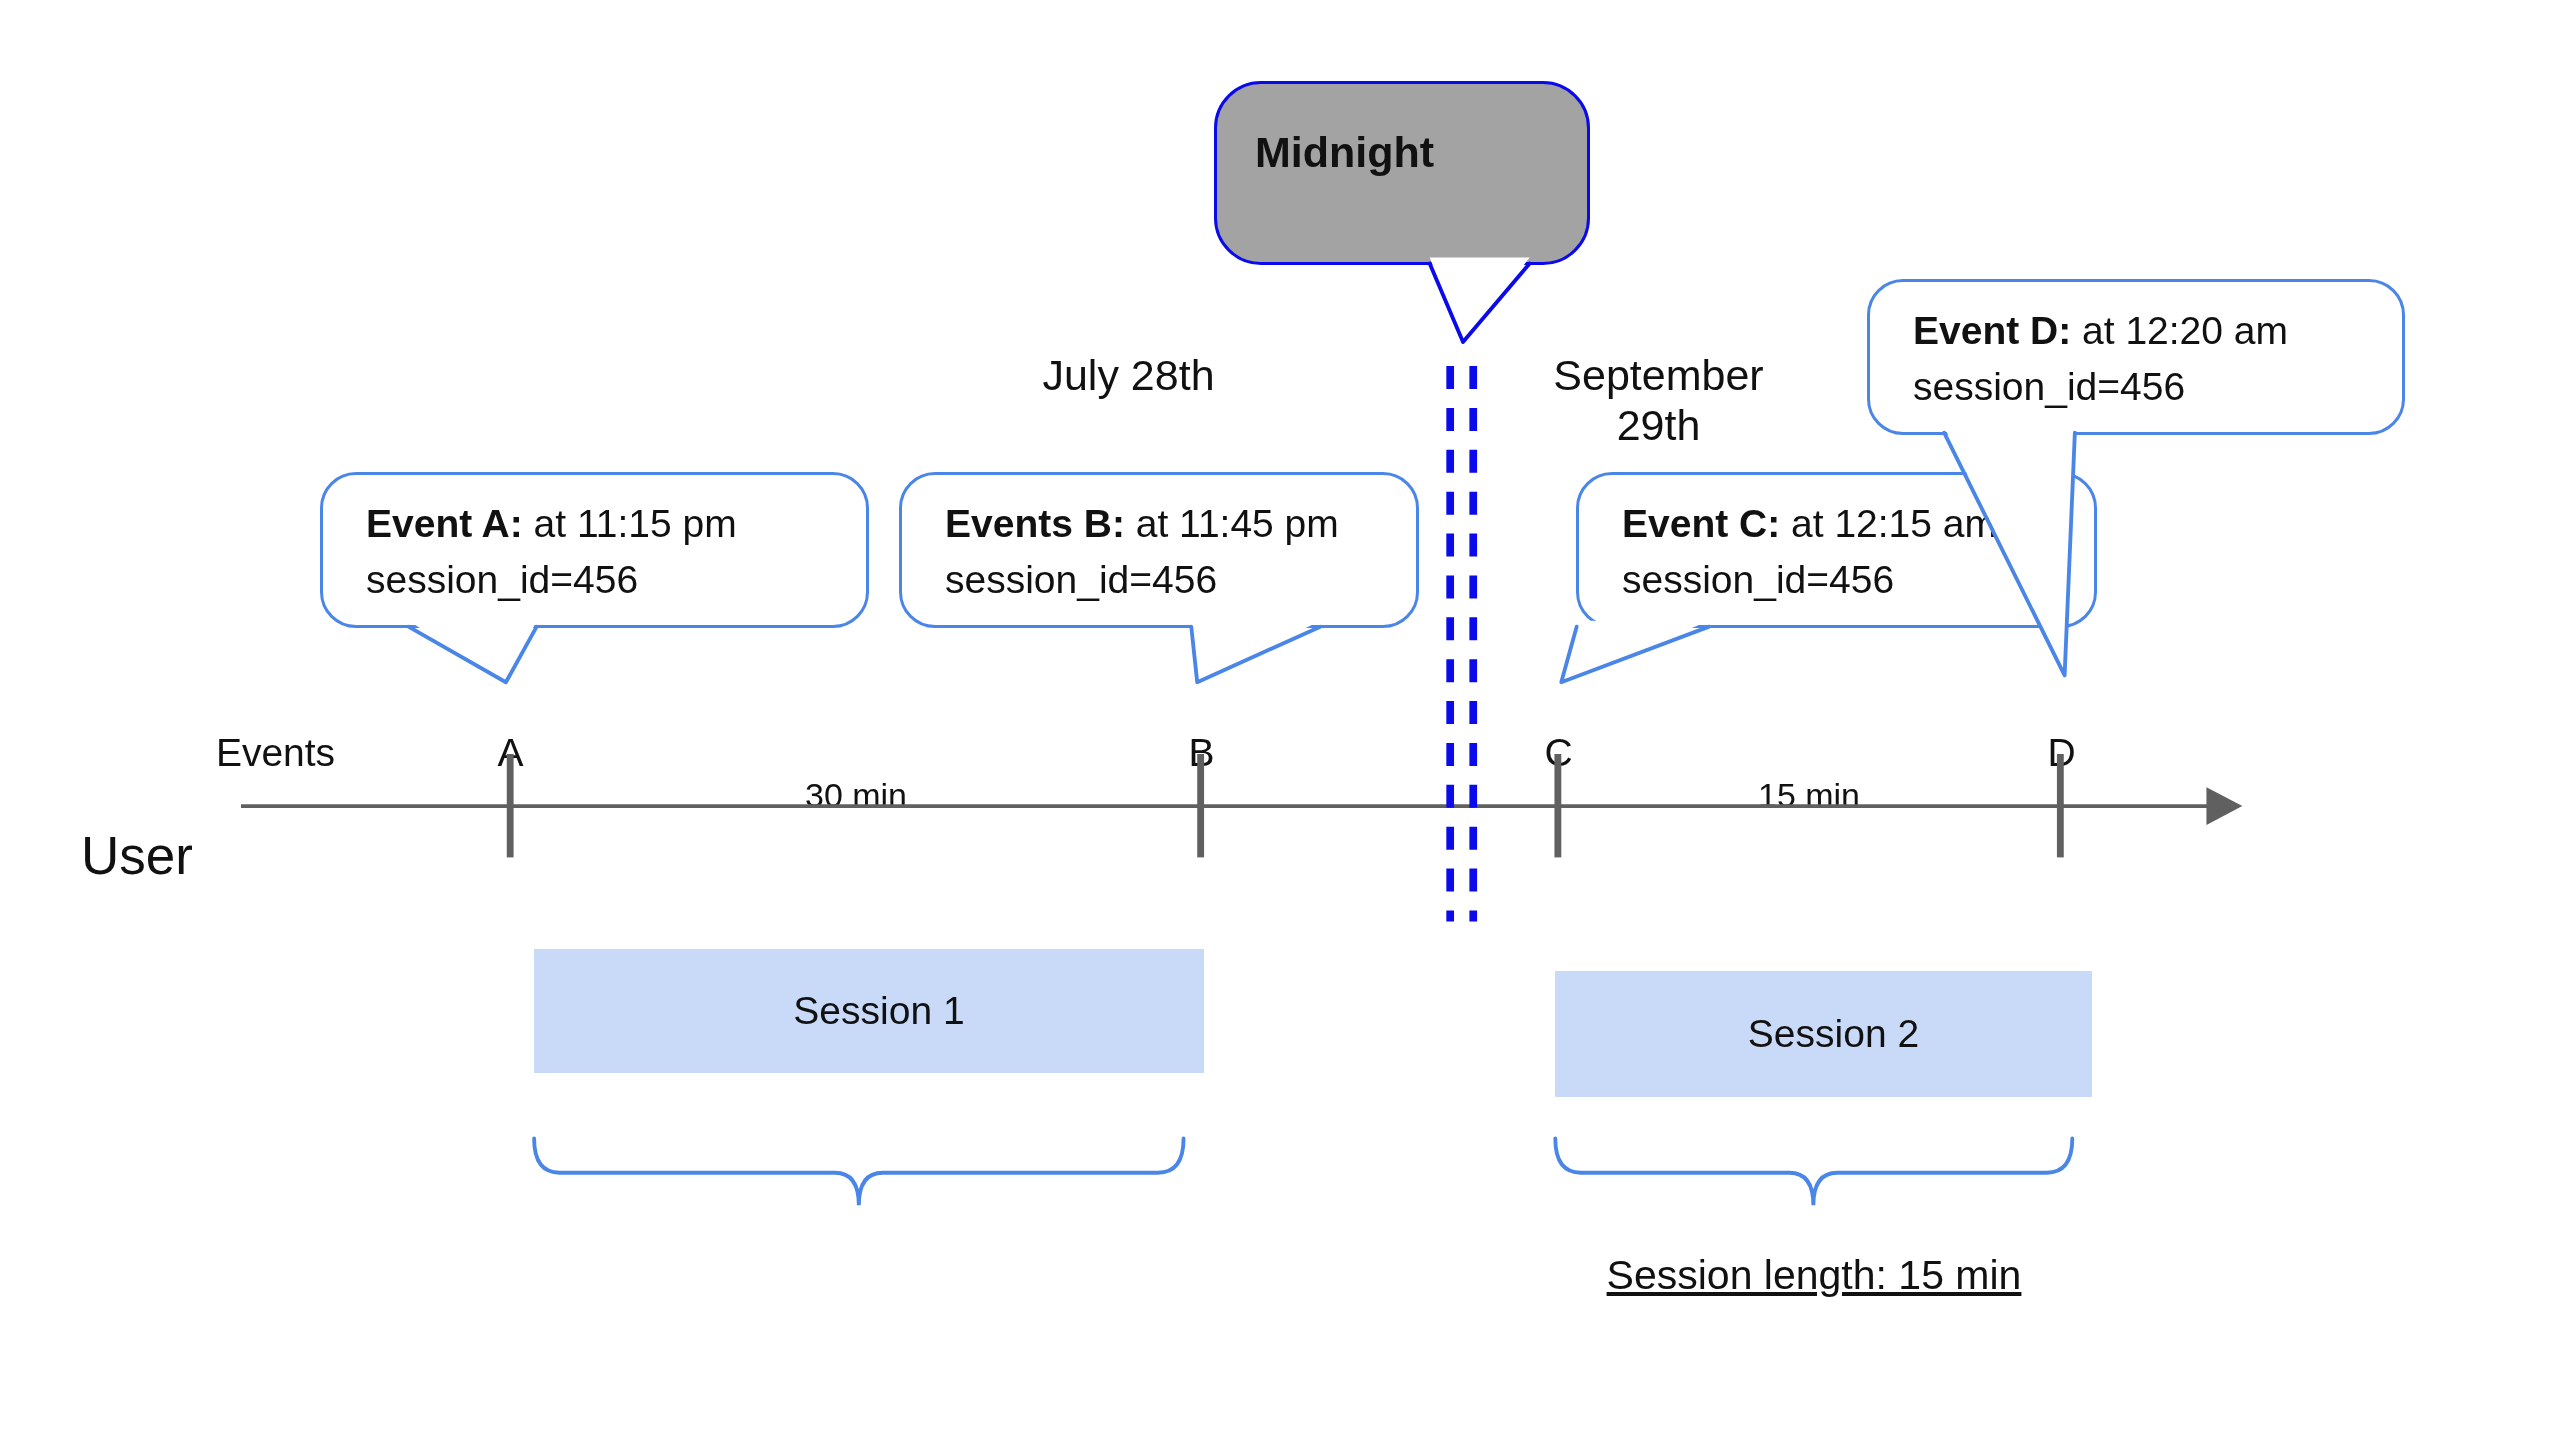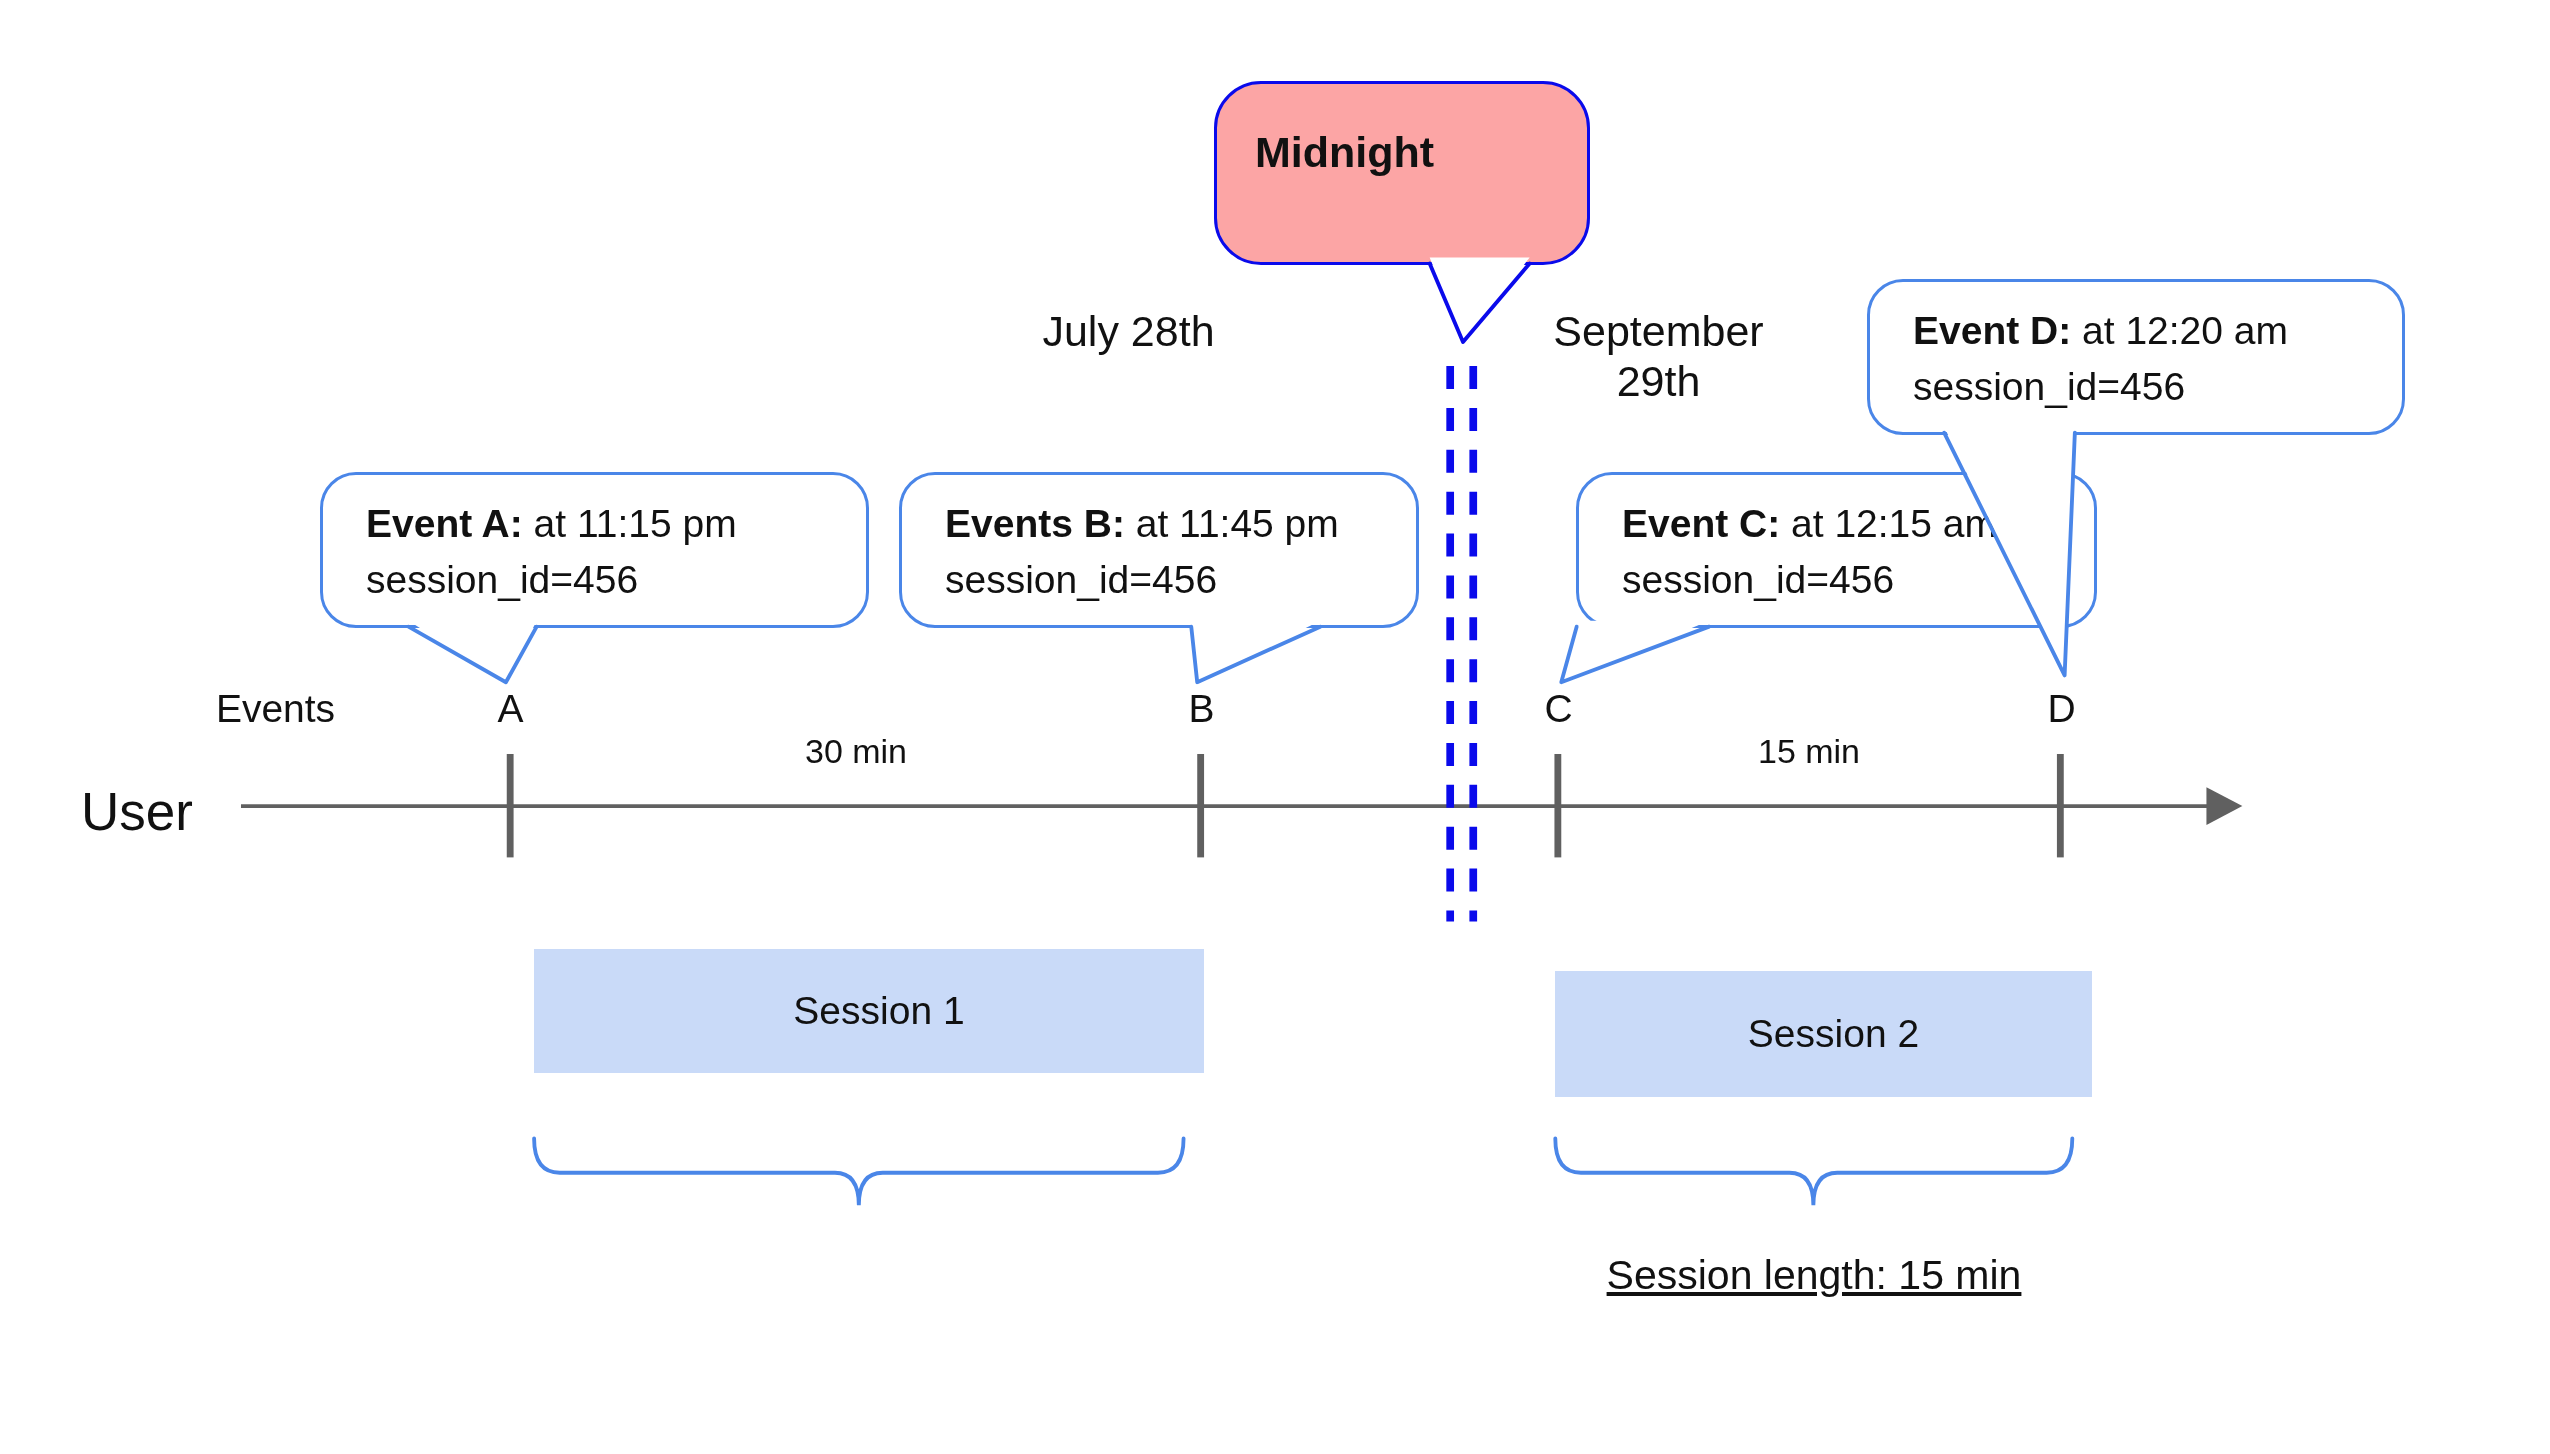--- a/index.html
+++ b/index.html
@@ -5,21 +5,21 @@
   html, body { margin: 0; padding: 0; background: #ffffff; }
   .canvas {
     position: relative;
     width: 2550px;
     height: 1455px;
     background: #ffffff;
     font-family: "Liberation Sans", "DejaVu Sans", sans-serif;
     color: #111111;
     overflow: hidden;
   }
-  .abs { position: absolute; }
+  .abs { position: absolute; margin-top: 44px; }
 
   
   .bubble {
     position: absolute;
     background: #ffffff;
     border: 3.8px solid #4a86e8;
     border-radius: 36px;
     box-sizing: border-box;
   }
   .bubble .bubble-text {
@@ -27,21 +27,21 @@
     font-size: 39px;
     line-height: 56px;
     white-space: nowrap;
   }
   .bubble .bubble-text b { font-weight: bold; }
 
   .midnight-bubble {
     position: absolute;
     left: 1214px; top: 81px;
     width: 376px; height: 184px;
-    background: #fca5a5;
+    background: #a3a3a3;
     border: 3.8px solid #0a0aeb;
     border-radius: 47px;
     box-sizing: border-box;
   }
   .midnight-bubble .bubble-text {
     padding: 44px 0 0 38px;
     font-size: 43px;
     font-weight: bold;
     white-space: nowrap;
   }

